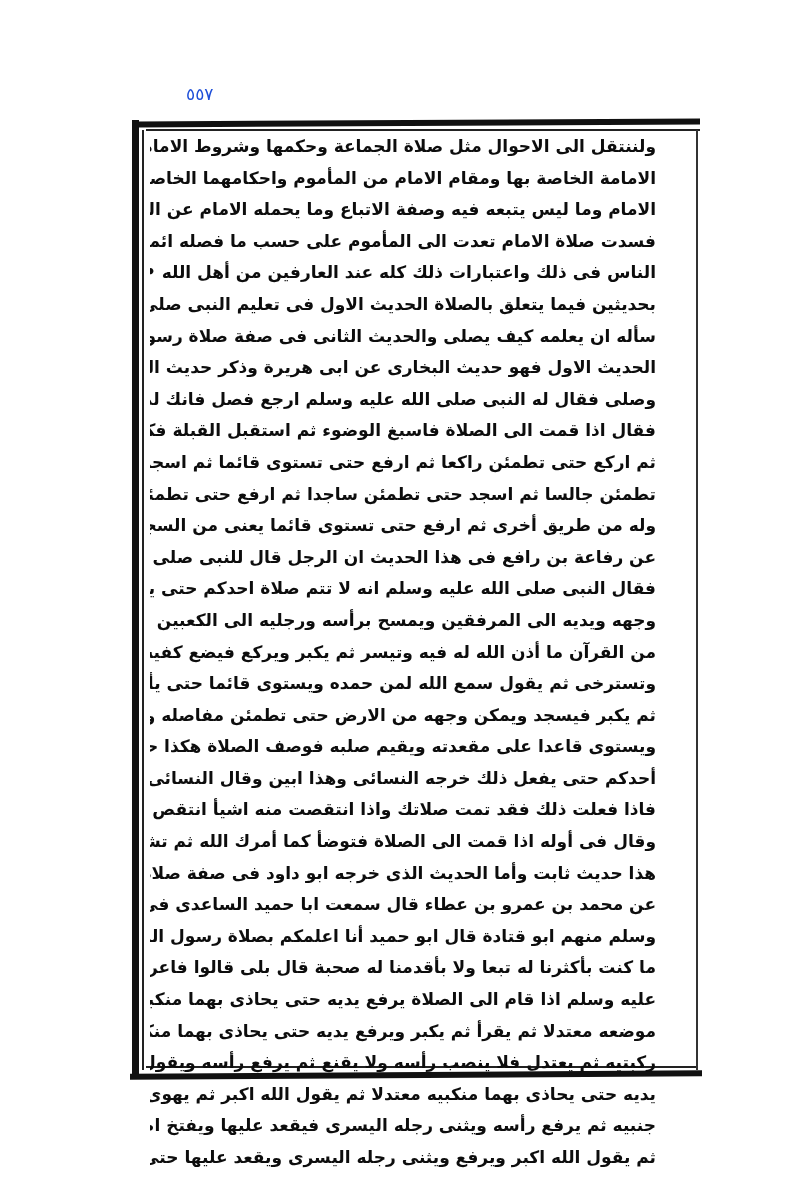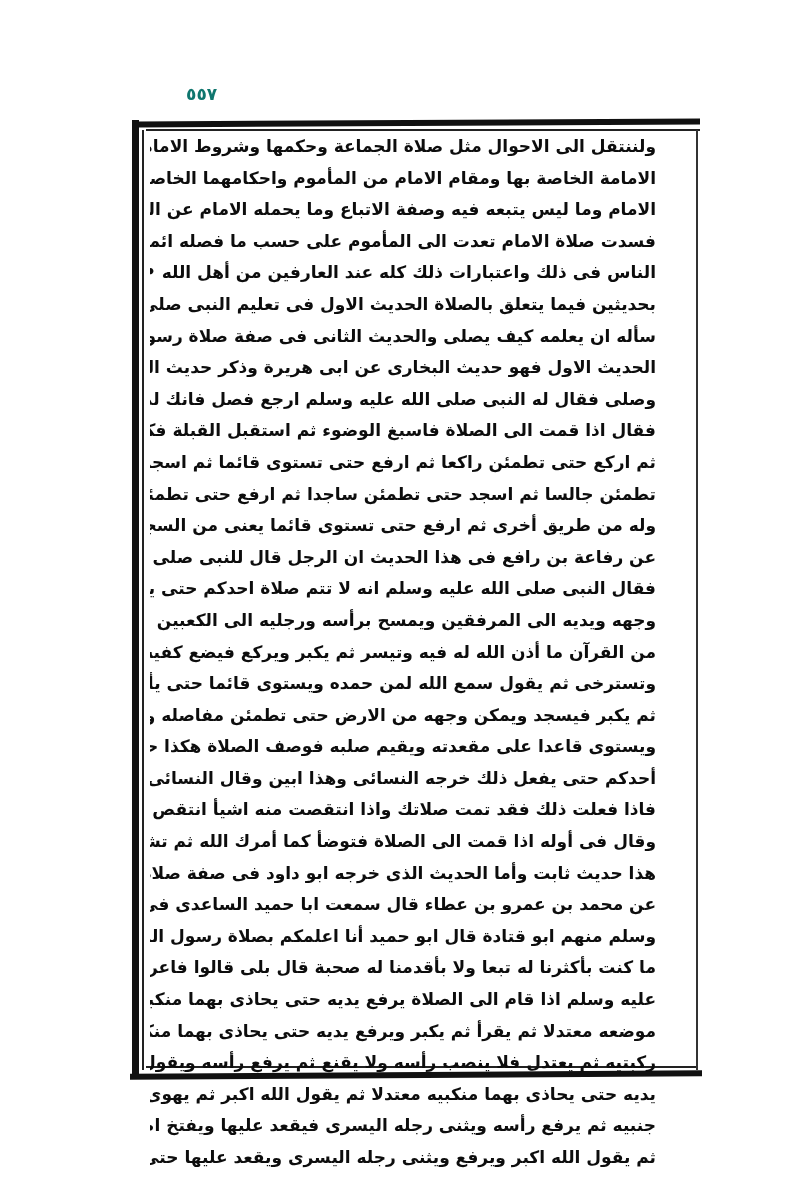--- a/index.html
+++ b/index.html
@@ -2,21 +2,21 @@
 <html><head>
 <meta charset="utf-8">
 <style>
   html, body { margin: 0; padding: 0; }
   body {
     width: 800px; height: 1196px; background: #ffffff; position: relative; overflow: hidden;
     font-family: "DejaVu Sans", sans-serif; color: #111;
   }
   .page-number {
     position: absolute; left: 186px; top: 84px; width: 60px; text-align: left;
-    font-size: 17px; font-weight: bold; color: #0f766e; letter-spacing: 1px;
+    font-size: 17px; font-weight: normal; color: #1d4ed8; letter-spacing: 1px;
   }
   .frame {
     position: absolute; left: 138px; top: 120px; width: 560px; height: 958px;
   }
   .frame-top {
     position: absolute; left: 0; top: 0; width: 562px; height: 6px; background: #111;
     transform: skewY(-0.3deg);
   }
   .frame-top-thin {
     position: absolute; left: 8px; top: 9px; width: 554px; height: 2px; background: #222;

